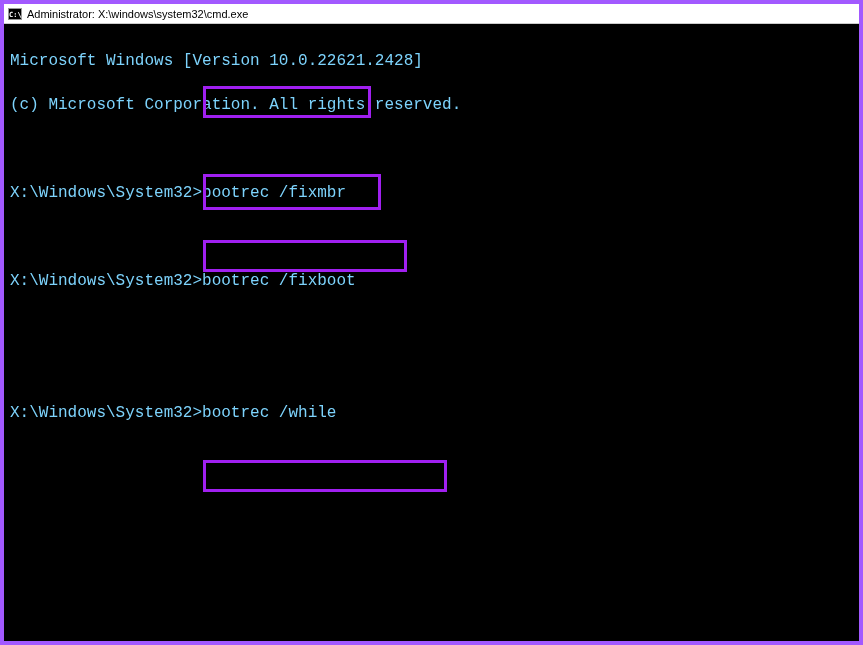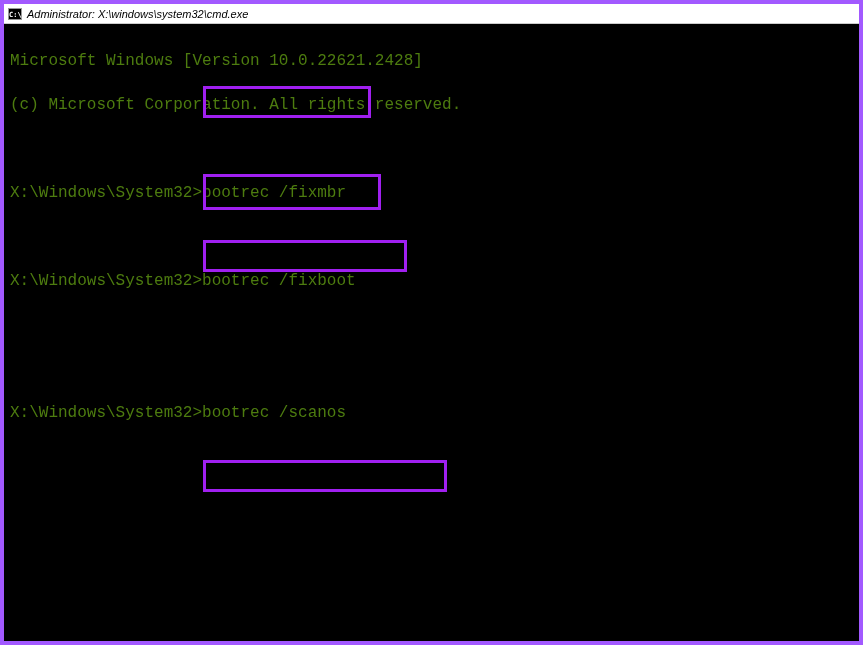--- a/index.html
+++ b/index.html
@@ -34,25 +34,25 @@
       height: 12px;
       background: #000;
       color: #fff;
       font-size: 7px;
       font-weight: bold;
       text-align: center;
       line-height: 12px;
       font-family: monospace;
       border: 1px solid #999;
     }
-    .titlebar-text { font-style: italic; }
+    .titlebar-text { }
     .terminal {
       flex: 1;
       background: #000;
-      color: #4d7c0f;
+      color: #7dd3fc;
       font-family: Consolas, "Courier New", monospace;
       font-size: 16px;
       line-height: 22px;
       padding: 4px 6px;
       white-space: pre;
       overflow: hidden;
       position: relative;
     }
     .line { display: block; min-height: 22px; }
     .hl-box {
@@ -72,21 +72,21 @@
   </div>
   <div class="terminal">
 <span class="line">Microsoft Windows [Version 10.0.22621.2428]</span>
 <span class="line">(c) Microsoft Corporation. All rights reserved.</span>
 <span class="line"></span>
 <span class="line"><span>X:\Windows\System32&gt;</span><span>bootrec /fixmbr</span></span>
 <span class="line"></span>
 <span class="line"><span>X:\Windows\System32&gt;</span><span>bootrec /fixboot</span></span>
 <span class="line"></span>
 <span class="line"></span>
-<span class="line"><span>X:\Windows\System32&gt;</span><span>bootrec /scanos</span></span>
+<span class="line"><span>X:\Windows\System32&gt;</span><span>bootrec /while</span></span>
 <span class="line"></span>
 <span class="line"></span>
 
 
 
 
 
 
 
 

